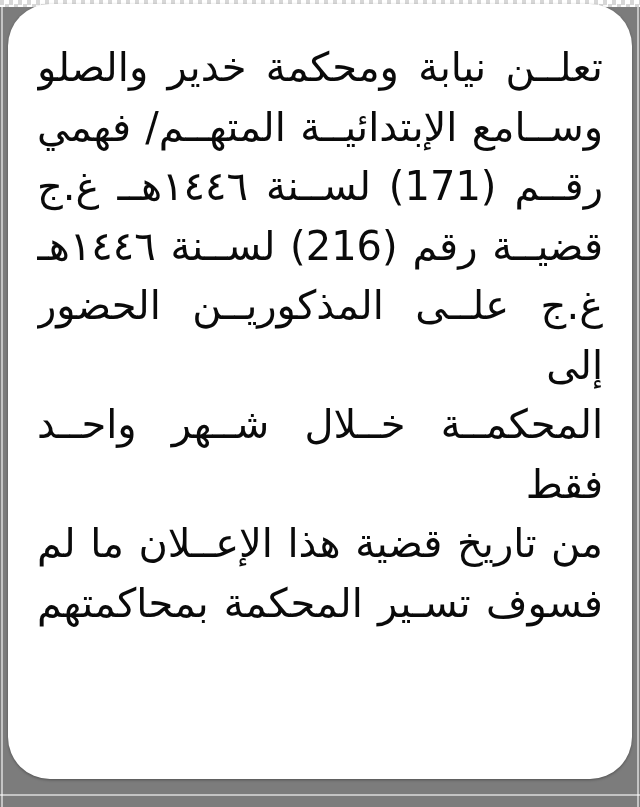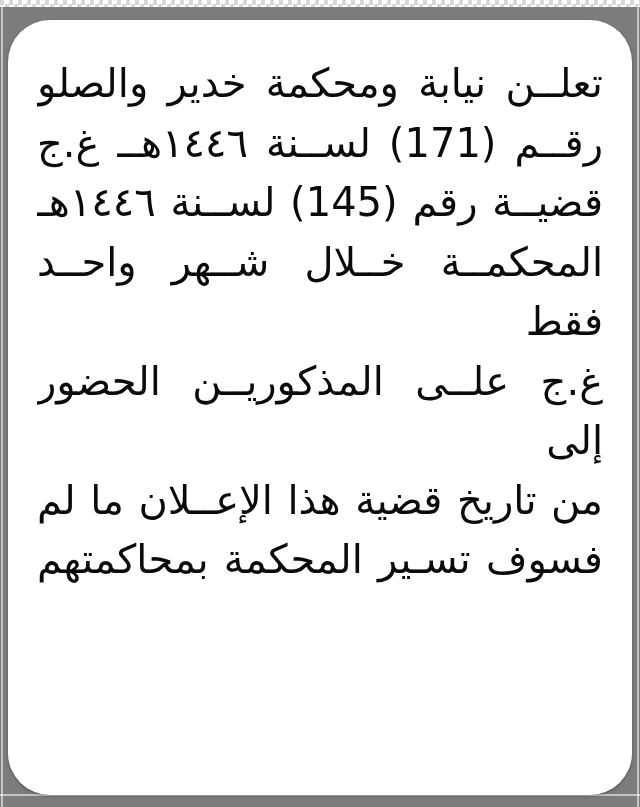--- a/index.html
+++ b/index.html
@@ -28,21 +28,21 @@
     position: absolute;
     background: rgba(255,255,255,0.55);
   }
   .edge-left   { left: 1px;  top: 7px; bottom: 0; width: 2px; }
   .edge-right  { right: 1px; top: 7px; bottom: 0; width: 2px; }
   .edge-bottom { left: 0; right: 0; bottom: 11px; height: 2px; }
 
   
   .card {
     position: absolute;
-    left: 8px; top: 20px;
+    left: 8px; top: 4px;
     width: 624px; height: 775px;
     box-sizing: border-box;
     background: #ffffff;
     border-radius: 42px;
     box-shadow: 0 1px 3px rgba(0,0,0,0.35);
     padding: 34px 29px 0 29px;
   }
   .notice-text {
     direction: rtl;
     unicode-bidi: embed;
@@ -63,23 +63,24 @@
 <div class="screen">
 
   <div class="checker-strip"></div>
   <div class="edge-line edge-left"></div>
   <div class="edge-line edge-right"></div>
   <div class="edge-line edge-bottom"></div>
 
   <div class="card">
     <div class="notice-text">
       <div class="notice-line">تعلــن نيابة ومحكمة خدير والصلو</div>
+      <div class="notice-line">وســامع الإبتدائيــة المتهــم/ فهمي</div>
       <div class="notice-line">رقــم (171) لســنة ١٤٤٦هــ غ.ج</div>
-      <div class="notice-line">قضيــة رقم (145) لســنة ١٤٤٦هـ</div>
+      <div class="notice-line">قضيــة رقم (216) لســنة ١٤٤٦هـ</div>
+      <div class="notice-line">غ.ج علــى المذكوريــن الحضور إلى</div>
       <div class="notice-line">المحكمــة خــلال شــهر واحــد فقط</div>
-      <div class="notice-line">غ.ج علــى المذكوريــن الحضور إلى</div>
       <div class="notice-line">من تاريخ قضية هذا الإعــلان ما لم</div>
       <div class="notice-line">فسوف تسـير المحكمة بمحاكمتهم</div>
 
     </div>
   </div>
 
 </div>
 
 </body></html>

